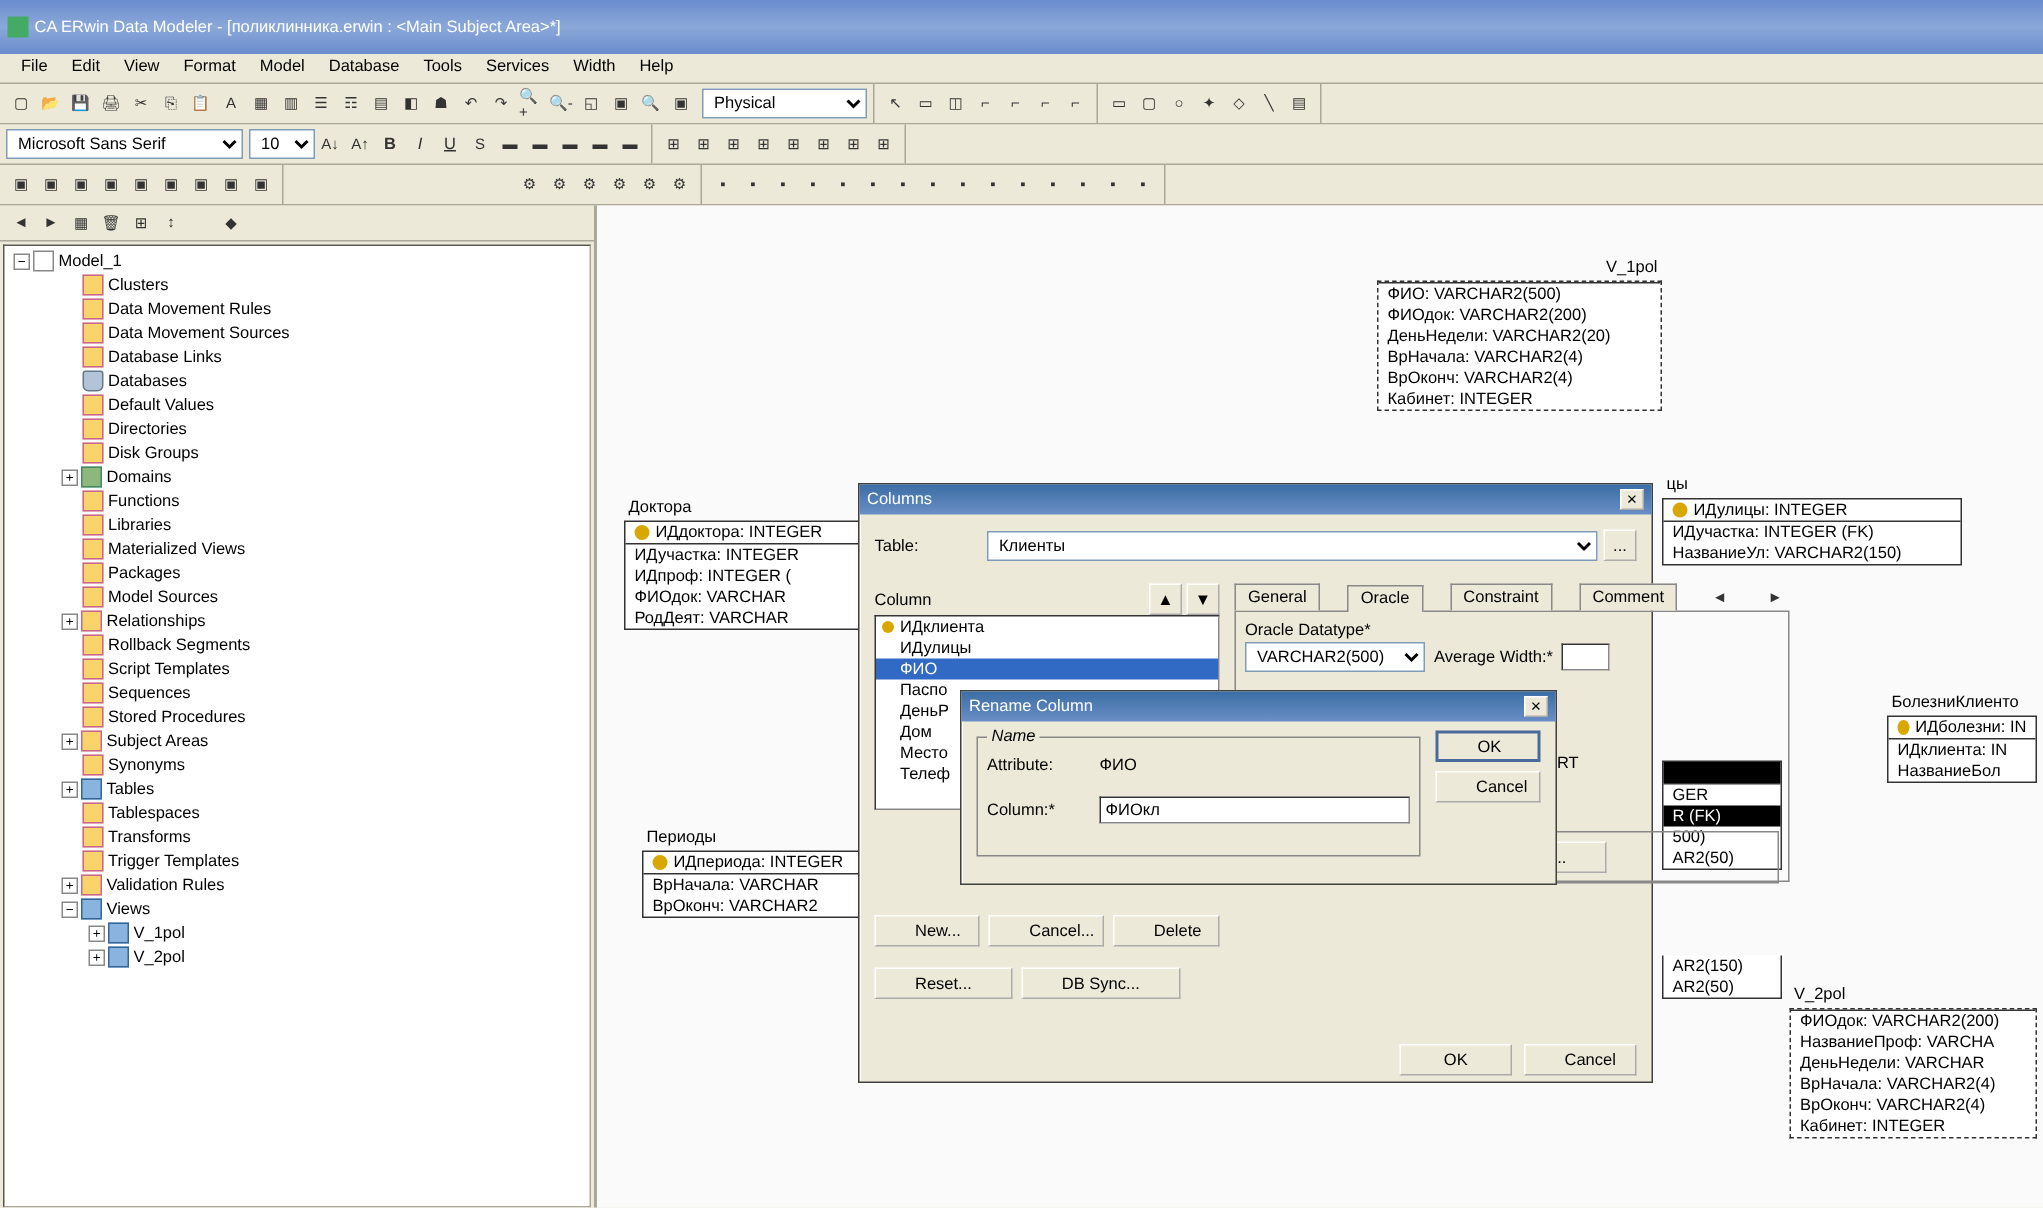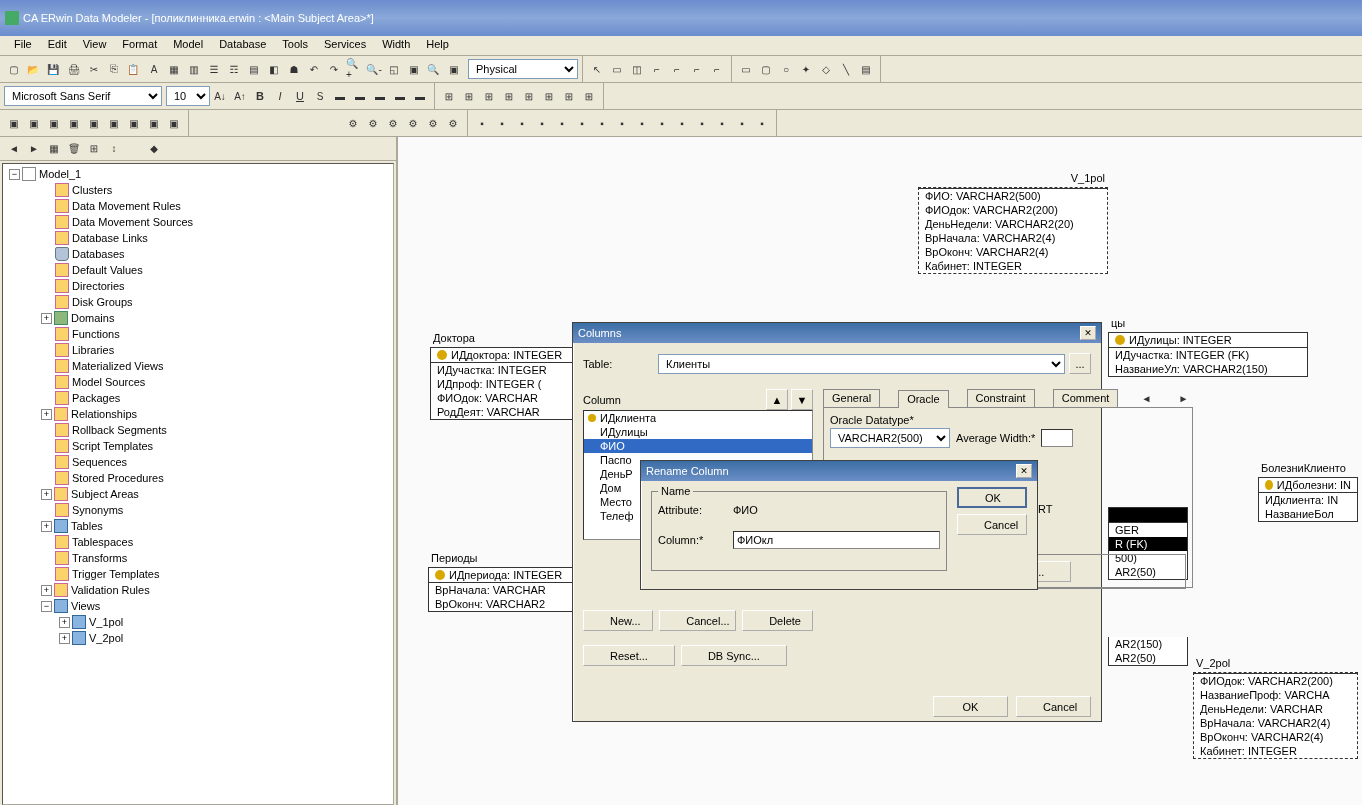--- a/index.html
+++ b/index.html
@@ -45,21 +45,21 @@
 .dlg-input { border: 1px inset #888; background: #fff; padding: 1px 3px; height: 18px; }
 .dlg-btn { border: 1px outset #fff; background: #ece9d8; padding: 2px 26px; min-width: 60px; height: 21px; cursor: pointer; font-size: 11px; }
 .dlg-btn.default { border: 2px solid #4a6a9a; }
 .columns-list { border: 1px inset #888; background: #fff; height: 130px; overflow: auto; }
 .col-item { padding: 1px 4px; display: flex; align-items: center; }
 .col-item.selected { background: #316ac5; color: #fff; }
 .tabs-bar { display: flex; border-bottom: 1px solid #888; gap: 17px; }
 .tab { padding: 2px 8px; border: 1px solid #888; border-bottom: none; background: #ece9d8; margin-right: 1px; cursor: pointer; font-size: 11px; }
 .tab.active { background: #ece9d8; position: relative; top: 1px; }
 .groupbox { border: 1px solid #888; padding: 6px; position: relative; margin-top: 4px; }
-.groupbox-title { position: absolute; top: -7px; left: 6px; background: #ece9d8; padding: 0 3px; }
+.groupbox-title { position: absolute; top: -7px; left: 6px; background: #ece9d8; padding: 0 3px; font-style: italic; }
 .radio { margin-right: 3px; }
 .hi-row { background: #000; color: #fff; }
 </style>
 </head>
 <body>
 
 <div class="titlebar">
   <span class="titlebar-icon"></span>
   <span>CA ERwin Data Modeler - [поликлинника.erwin : &lt;Main Subject Area&gt;*]</span>
 </div>
@@ -273,26 +273,26 @@
             <span>Libraries</span>
           </div>
           <div class="tree-node l2">
             <span class="tree-noexp"></span>
             <span class="tree-icon ti-yellow"></span>
             <span>Materialized Views</span>
           </div>
           <div class="tree-node l2">
             <span class="tree-noexp"></span>
             <span class="tree-icon ti-yellow"></span>
+            <span>Packages</span>
+          </div>
+          <div class="tree-node l2">
+            <span class="tree-noexp"></span>
+            <span class="tree-icon ti-yellow"></span>
             <span>Model Sources</span>
-          </div>
-          <div class="tree-node l2">
-            <span class="tree-noexp"></span>
-            <span class="tree-icon ti-yellow"></span>
-            <span>Packages</span>
           </div>
           <div class="tree-node l2">
             <span class="tree-expand">+</span>
             <span class="tree-icon ti-yellow"></span>
             <span>Relationships</span>
           </div>
           <div class="tree-node l2">
             <span class="tree-noexp"></span>
             <span class="tree-icon ti-yellow"></span>
             <span>Rollback Segments</span>
@@ -367,21 +367,21 @@
     <div style="height:20px;border-top:1px solid #aca899;display:flex;align-items:center;padding:0 4px">
       <span class="tbtn">▣</span>
       <span class="tbtn">▣</span>
       <span class="tbtn">▣</span>
     </div>
   </div>
 
   <div class="canvas">
 
 
-    <div class="entity" style="left:32px;top:210px;width:160px">
+    <div class="entity" style="left:18px;top:210px;width:160px">
       <div style="position:absolute;top:-16px;left:2px">Доктора</div>
       <div class="entity-row entity-key">
           <span class="key-ic"></span>
           <span>ИДдоктора: INTEGER</span>
         </div>
       <div class="entity-sep"></div>
       <div class="entity-row">ИДучастка: INTEGER</div>
       <div class="entity-row">ИДпроф: INTEGER (</div>
       <div class="entity-row">ФИОдок: VARCHAR</div>
       <div class="entity-row">РодДеят: VARCHAR</div>

